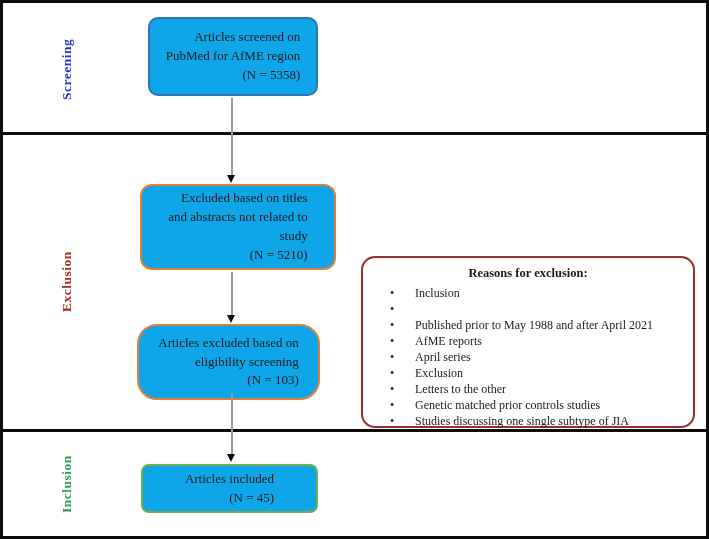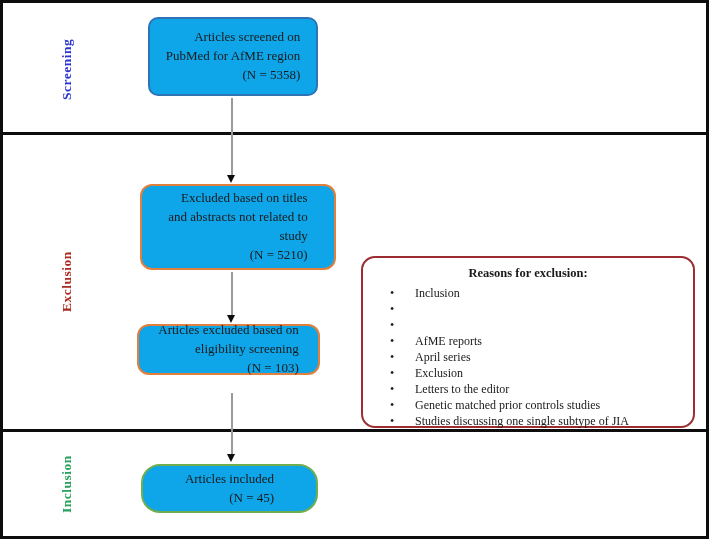--- a/index.html
+++ b/index.html
@@ -57,26 +57,26 @@
   }
   .box.blue {
     left: 145px; top: 14px; width: 170px; height: 79px;
     border: 2px solid #2e74b5; border-radius: 10px;
   }
   .box.orange1 {
     left: 137px; top: 181px; width: 196px; height: 86px;
     border: 2px solid #e0803c; border-radius: 12px;
   }
   .box.orange2 {
-    left: 134px; top: 321px; width: 183px; height: 51px;
-    border: 2px solid #e0803c; border-radius: 12px;
+    left: 134px; top: 321px; width: 183px; height: 76px;
+    border: 2px solid #e0803c; border-radius: 20px;
   }
   .box.green {
     left: 138px; top: 461px; width: 177px; height: 49px;
-    border: 2px solid #6fae4e; border-radius: 19px;
+    border: 2px solid #6fae4e; border-radius: 8px;
   }
 
   .arrow {
     position: absolute;
     left: 224px;
     width: 9px;
   }
   .arrow .line {
     position: absolute;
     left: 3.5px;
@@ -178,36 +178,37 @@
     <ul>
       <li>
           <span class="bullet">•</span>
           <span>Inclusion</span>
         </li>
       <li>
           <span class="bullet">•</span>
         </li>
       <li>
           <span class="bullet">•</span>
+          <span>Published prior to May 1988 and after April 2021</span>
         </li>
       <li>
           <span class="bullet">•</span>
           <span>AfME reports</span>
         </li>
       <li>
           <span class="bullet">•</span>
           <span>April series</span>
         </li>
       <li>
           <span class="bullet">•</span>
           <span>Exclusion</span>
         </li>
       <li>
           <span class="bullet">•</span>
-          <span>Letters to the editor</span>
+          <span>Letters to the other</span>
         </li>
       <li>
           <span class="bullet">•</span>
           <span>Genetic matched prior controls studies</span>
         </li>
       <li>
           <span class="bullet">•</span>
           <span>Studies discussing one single subtype of JIA</span>
         </li>
     </ul>

